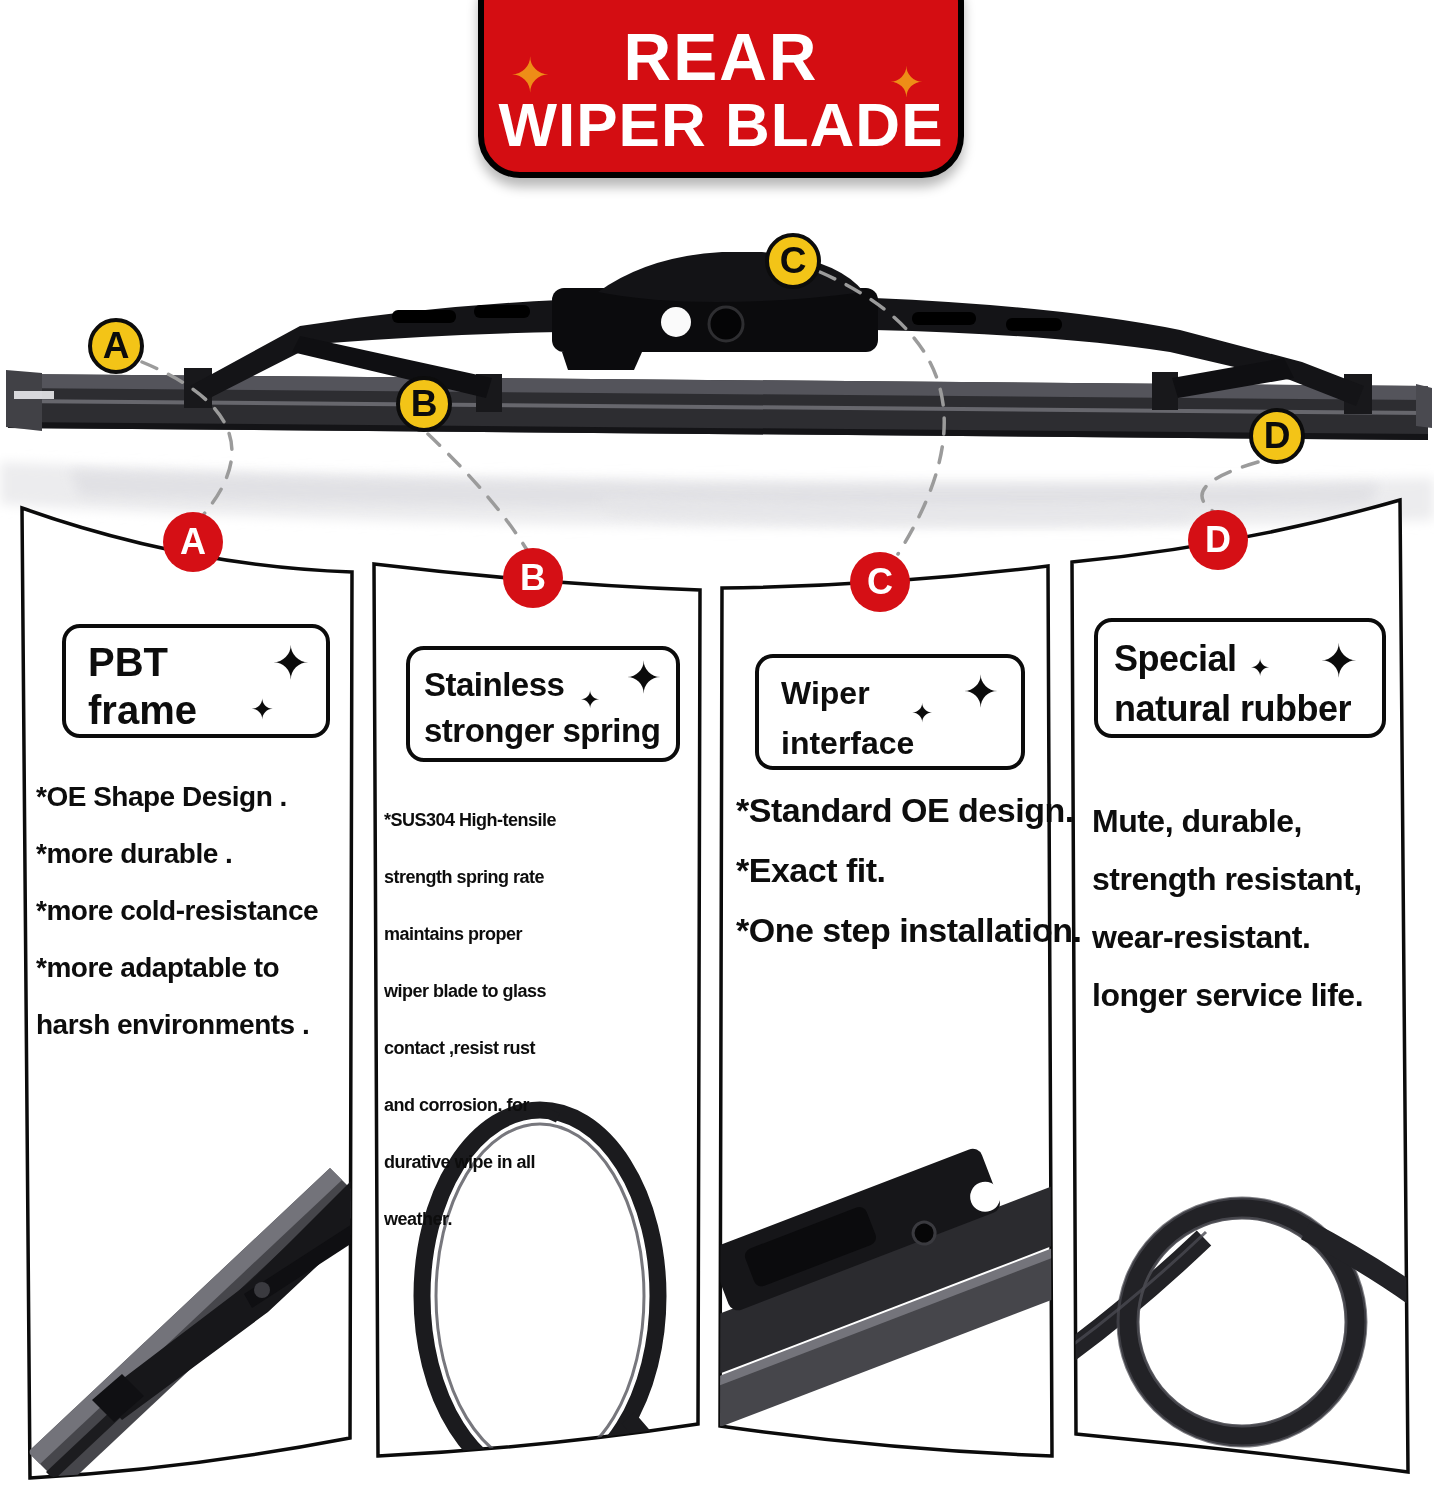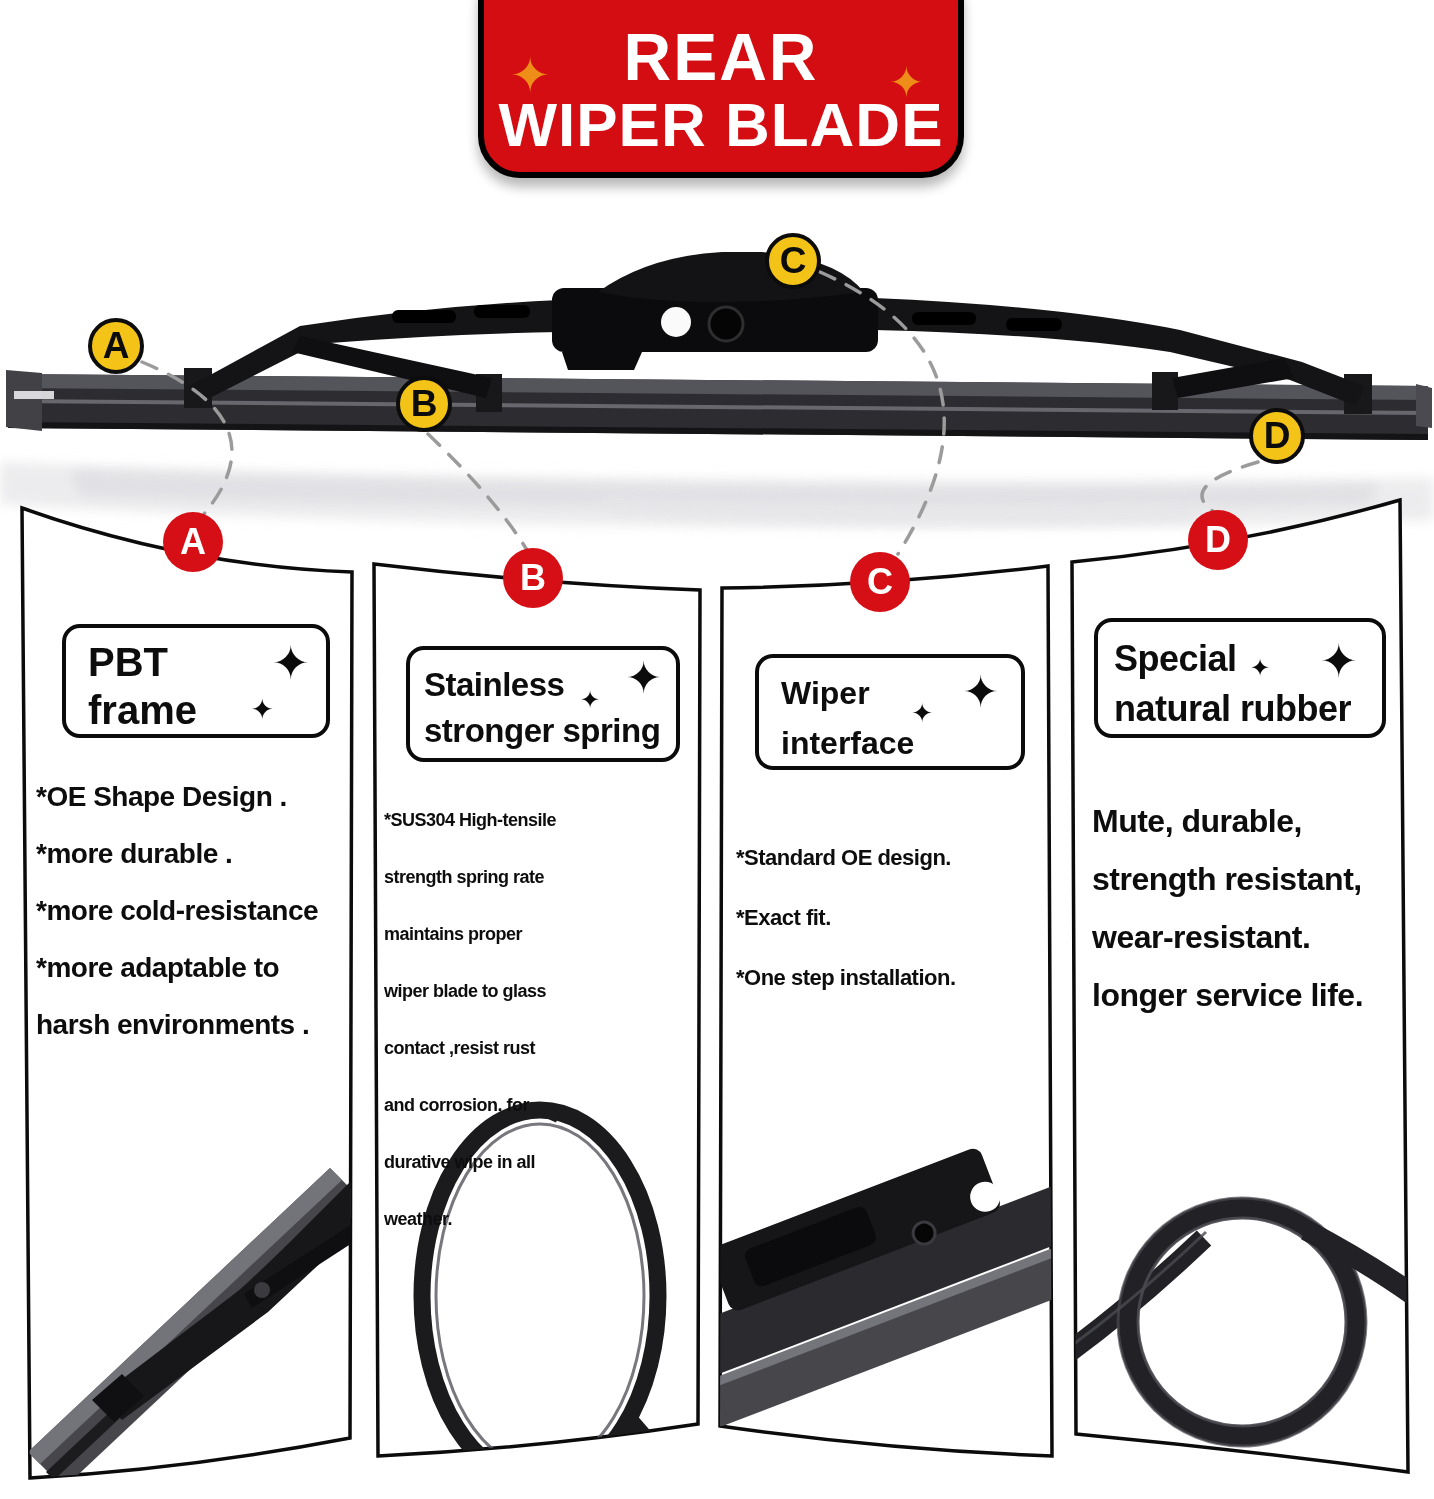--- a/index.html
+++ b/index.html
@@ -59,21 +59,21 @@
   
   .tbox-d{left:1094px;top:618px;width:292px;height:120px;padding:12px 0 0 16px;}
   .tbox-d .tline{font-size:36px;line-height:50px;letter-spacing:-0.5px;}
   .tbox-d .sp-big{right:24px;top:16px;font-size:46px;}
   .tbox-d .sp-small{left:152px;top:34px;font-size:24px;}
   
   .pbody{position:absolute;font-weight:700;color:#0d0d0d;}
   .pbody div{white-space:nowrap;}
   .pbody-a{left:36px;top:768px;font-size:28px;line-height:57px;letter-spacing:-0.5px;}
   .pbody-b{left:384px;top:792px;font-size:18px;line-height:57px;letter-spacing:-0.5px;}
-  .pbody-c{left:736px;top:828px;font-size:22px;line-height:60px;letter-spacing:-0.5px;}
+  .pbody-c{left:736px;top:780px;font-size:34px;line-height:60px;letter-spacing:-0.5px;}
   .pbody-d{left:1092px;top:792px;font-size:32px;line-height:58px;letter-spacing:-0.5px;}
 </style>
 </head>
 <body>
 
 <div id="canvas">
 
   <svg id="art" width="1434" height="1499" viewBox="0 0 1434 1499">
     <defs>
       <filter id="soft" x="-20%" y="-20%" width="140%" height="140%">

